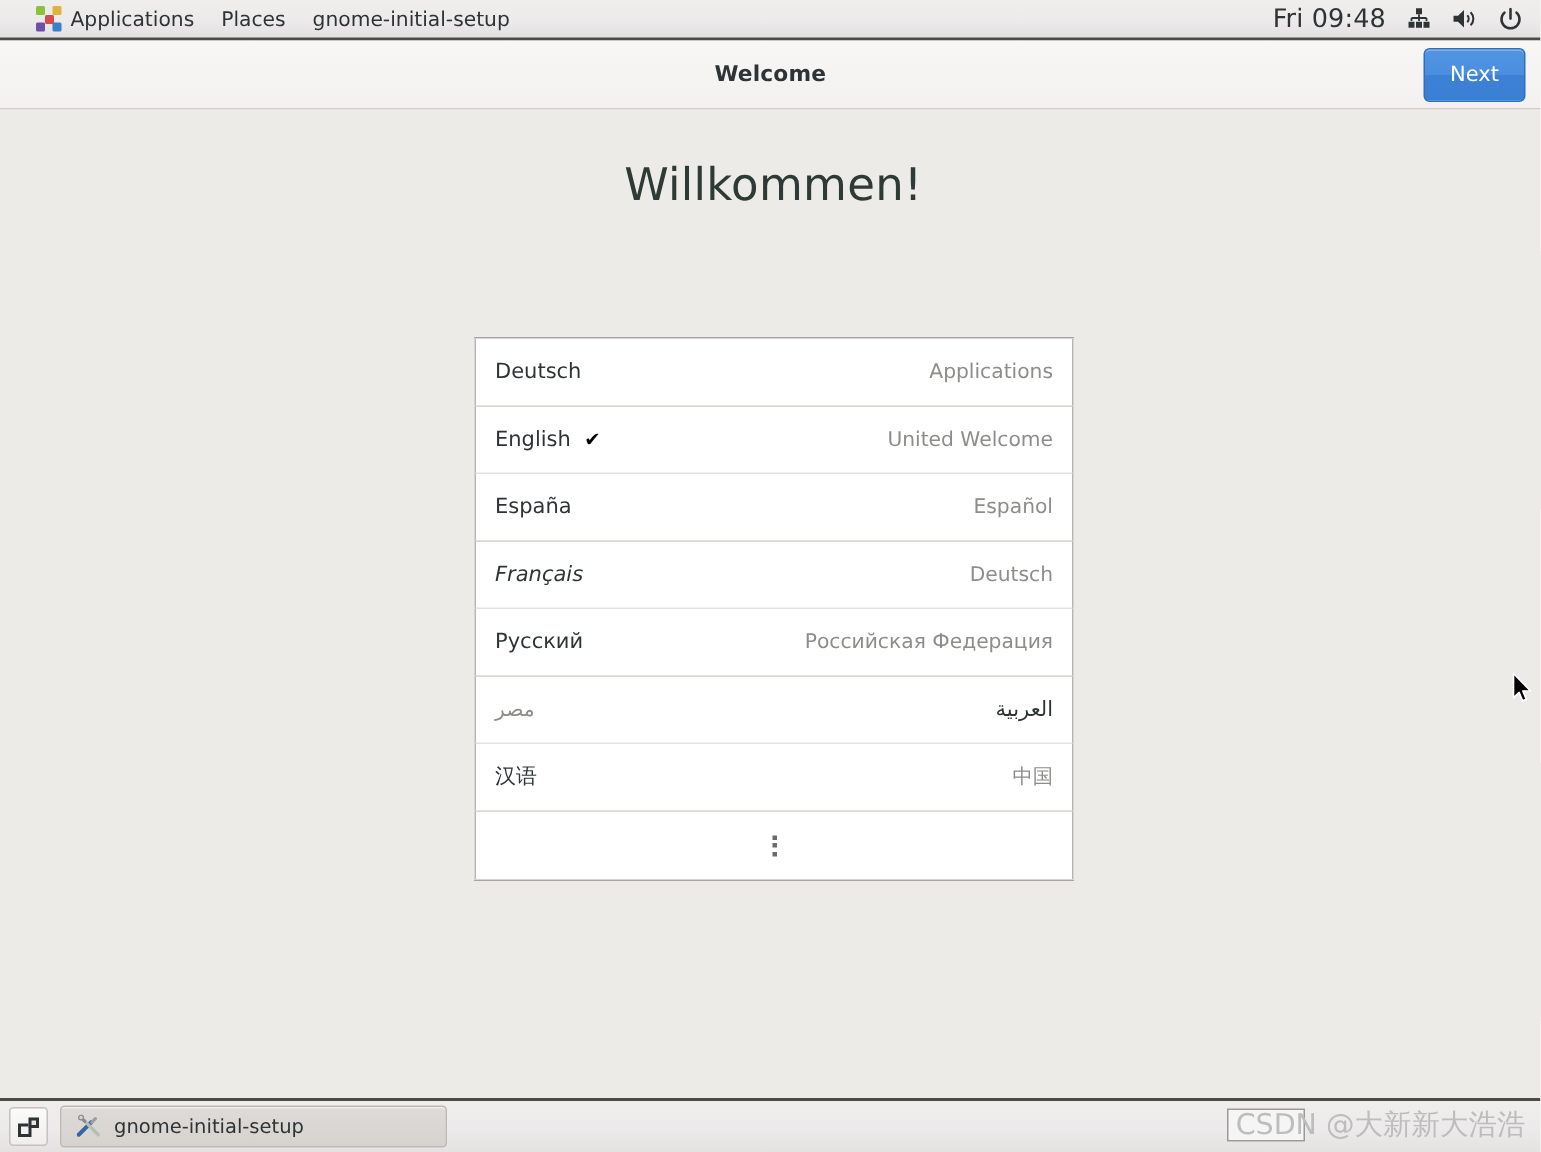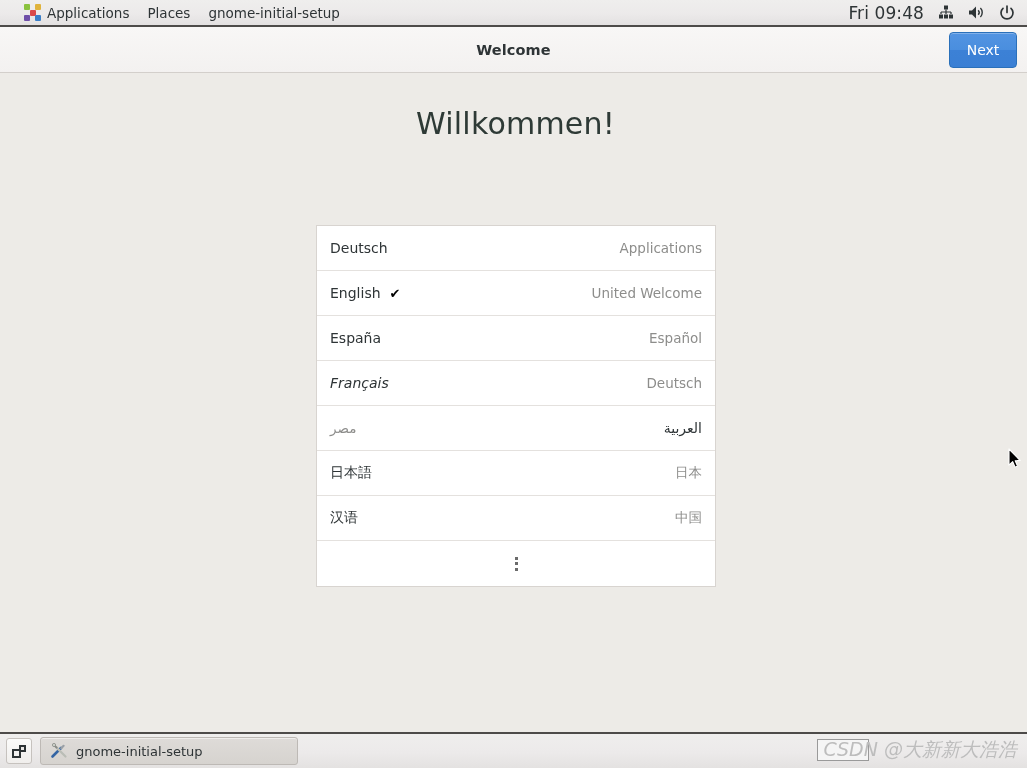--- a/index.html
+++ b/index.html
@@ -159,21 +159,21 @@
     display: flex; align-items: center;
     font-size: 19px; color: #bdbdbd;
     font-family: "DejaVu Sans", "Liberation Sans", sans-serif;
     pointer-events: none; white-space: nowrap;
   }
   #watermark-box {
     width: 52px; height: 22px;
     border: 1px solid #9a9a9a; background: #f5f5f5;
     margin-right: -46px;
   }
-  #watermark-text { position: relative; font-style: italic; }
+  #watermark-text { position: relative; }
 
   
   #cursor { position: absolute; left: 1008px; top: 448px; }
 </style>
 </head>
 <body>
 
 <div id="screen">
 
   <div id="top-panel">
@@ -257,31 +257,31 @@
             <span class="lang-name">España</span>
           </span>
           <span class="lang-country">Español</span>
         </div>
         <div class="lang-row">
           <span style="display: flex; align-items: center; font-style: italic;">
             <span class="lang-name">Français</span>
           </span>
           <span class="lang-country">Deutsch</span>
         </div>
+        <div class="lang-row">
+          <span style="display: flex; align-items: center;">
+            <span class="lang-name">Русский</span>
+          </span>
+          <span class="lang-country">Российская Федерация</span>
+        </div>
         <div class="lang-row rtl">
           <span style="display: flex; align-items: center;">
             <span class="lang-name">العربية</span>
           </span>
           <span class="lang-country">مصر</span>
-        </div>
-        <div class="lang-row">
-          <span style="display: flex; align-items: center;">
-            <span class="lang-name">日本語</span>
-          </span>
-          <span class="lang-country">日本</span>
         </div>
         <div class="lang-row">
           <span style="display: flex; align-items: center;">
             <span class="lang-name">汉语</span>
           </span>
           <span class="lang-country">中国</span>
         </div>
         <div class="more-row">
         <span class="dots">
           <span></span>

